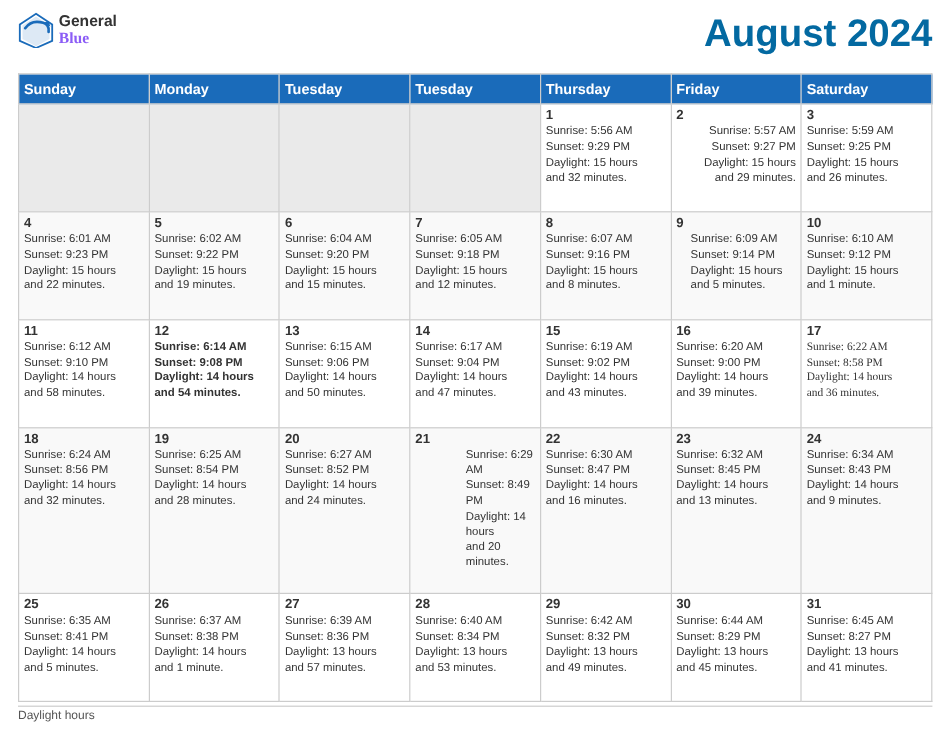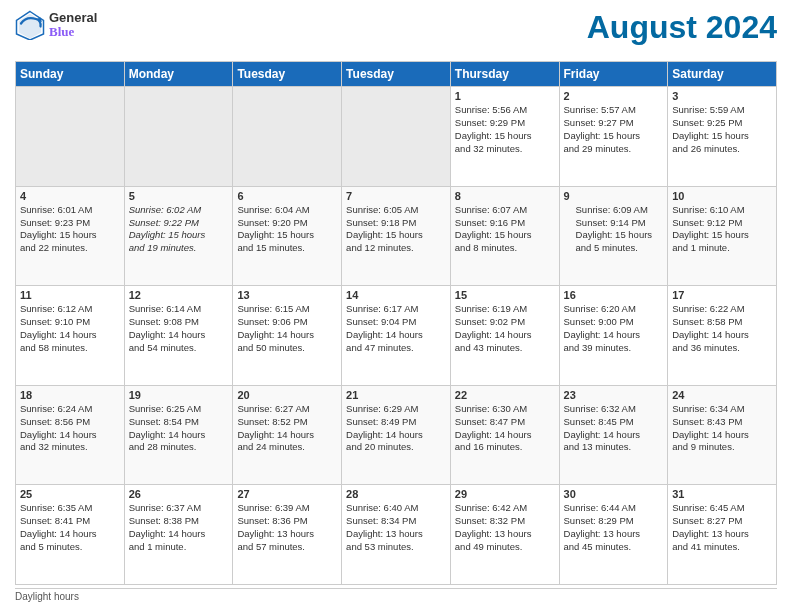--- a/index.html
+++ b/index.html
@@ -149,21 +149,21 @@
           <td class="empty"></td>
           <td>
             <span class="day-number">1</span>
             <div class="day-info" style="white-space: pre-line;">Sunrise: 5:56 AM
 Sunset: 9:29 PM
 Daylight: 15 hours
 and 32 minutes.</div>
           </td>
           <td>
             <span class="day-number">2</span>
-            <div class="day-info" style="white-space: pre-line;">Sunrise: 5:57 AM
+            <div class="day-info" style="white-space: pre-line; text-align: right;">Sunrise: 5:57 AM
 Sunset: 9:27 PM
 Daylight: 15 hours
 and 29 minutes.</div>
           </td>
           <td>
             <span class="day-number">3</span>
             <div class="day-info" style="white-space: pre-line;">Sunrise: 5:59 AM
 Sunset: 9:25 PM
 Daylight: 15 hours
 and 26 minutes.</div>
@@ -172,21 +172,21 @@
         <tr class="row-bg-2">
           <td>
             <span class="day-number">4</span>
             <div class="day-info" style="white-space: pre-line;">Sunrise: 6:01 AM
 Sunset: 9:23 PM
 Daylight: 15 hours
 and 22 minutes.</div>
           </td>
           <td>
             <span class="day-number">5</span>
-            <div class="day-info" style="white-space: pre-line; font-style: italic;">Sunrise: 6:02 AM
+            <div class="day-info" style="white-space: pre-line;">Sunrise: 6:02 AM
 Sunset: 9:22 PM
 Daylight: 15 hours
 and 19 minutes.</div>
           </td>
           <td>
             <span class="day-number">6</span>
             <div class="day-info" style="white-space: pre-line;">Sunrise: 6:04 AM
 Sunset: 9:20 PM
 Daylight: 15 hours
 and 15 minutes.</div>
@@ -223,21 +223,21 @@
         <tr class="row-bg-1">
           <td>
             <span class="day-number">11</span>
             <div class="day-info" style="white-space: pre-line;">Sunrise: 6:12 AM
 Sunset: 9:10 PM
 Daylight: 14 hours
 and 58 minutes.</div>
           </td>
           <td>
             <span class="day-number">12</span>
-            <div class="day-info" style="white-space: pre-line;">Sunrise: 6:14 AM
+            <div class="day-info" style="white-space: pre-line; font-weight: bold;">Sunrise: 6:14 AM
 Sunset: 9:08 PM
 Daylight: 14 hours
 and 54 minutes.</div>
           </td>
           <td>
             <span class="day-number">13</span>
             <div class="day-info" style="white-space: pre-line;">Sunrise: 6:15 AM
 Sunset: 9:06 PM
 Daylight: 14 hours
 and 50 minutes.</div>
@@ -258,21 +258,21 @@
           </td>
           <td>
             <span class="day-number">16</span>
             <div class="day-info" style="white-space: pre-line;">Sunrise: 6:20 AM
 Sunset: 9:00 PM
 Daylight: 14 hours
 and 39 minutes.</div>
           </td>
           <td>
             <span class="day-number">17</span>
-            <div class="day-info" style="white-space: pre-line;">Sunrise: 6:22 AM
+            <div class="day-info" style="white-space: pre-line; font-family: Liberation Serif, serif;">Sunrise: 6:22 AM
 Sunset: 8:58 PM
 Daylight: 14 hours
 and 36 minutes.</div>
           </td>
         </tr>
         <tr class="row-bg-2">
           <td>
             <span class="day-number">18</span>
             <div class="day-info" style="white-space: pre-line;">Sunrise: 6:24 AM
 Sunset: 8:56 PM
@@ -288,21 +288,21 @@
           </td>
           <td>
             <span class="day-number">20</span>
             <div class="day-info" style="white-space: pre-line;">Sunrise: 6:27 AM
 Sunset: 8:52 PM
 Daylight: 14 hours
 and 24 minutes.</div>
           </td>
           <td>
             <span class="day-number">21</span>
-            <div class="day-info" style="white-space: pre-line;">Sunrise: 6:29 AM
+            <div class="day-info" style="white-space: pre-line; margin-left: 42px;">Sunrise: 6:29 AM
 Sunset: 8:49 PM
 Daylight: 14 hours
 and 20 minutes.</div>
           </td>
           <td>
             <span class="day-number">22</span>
             <div class="day-info" style="white-space: pre-line;">Sunrise: 6:30 AM
 Sunset: 8:47 PM
 Daylight: 14 hours
 and 16 minutes.</div>

